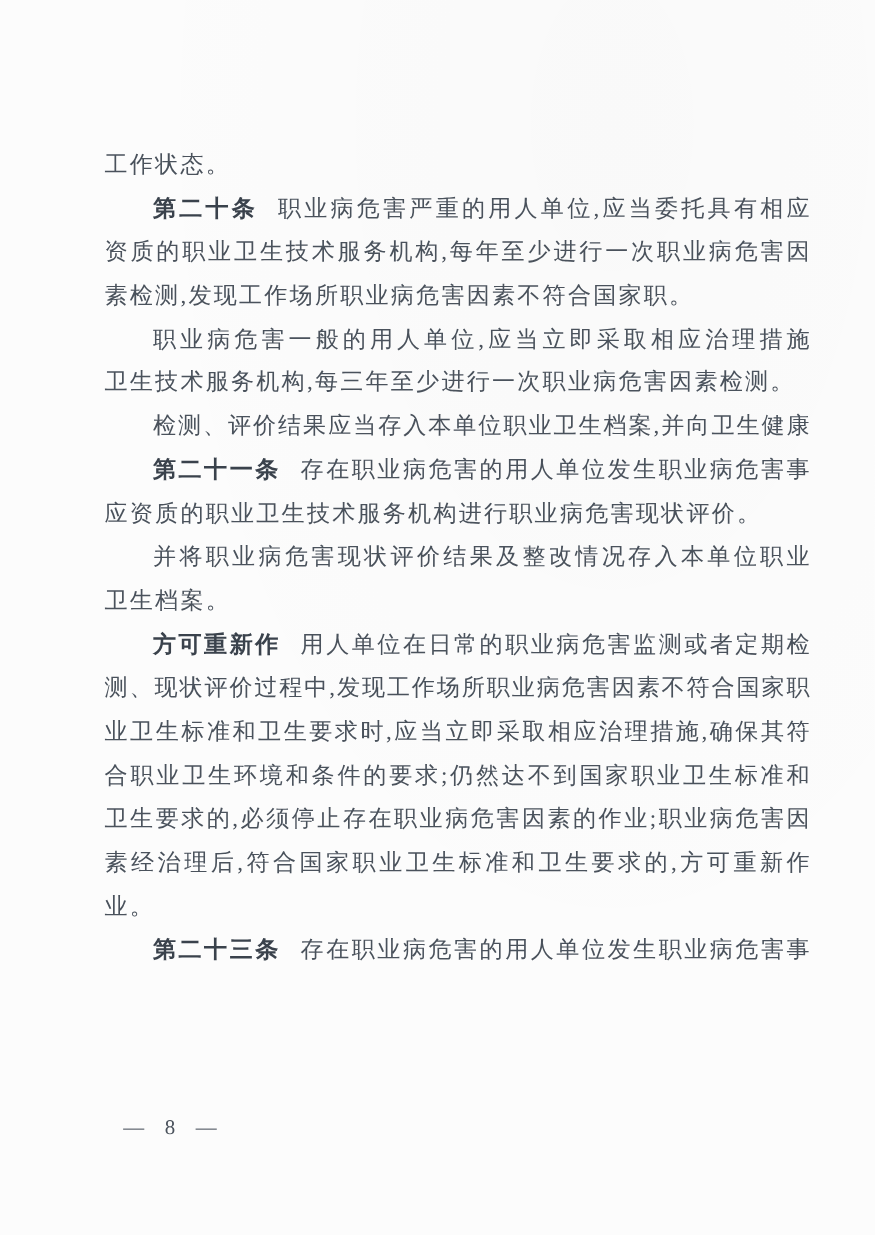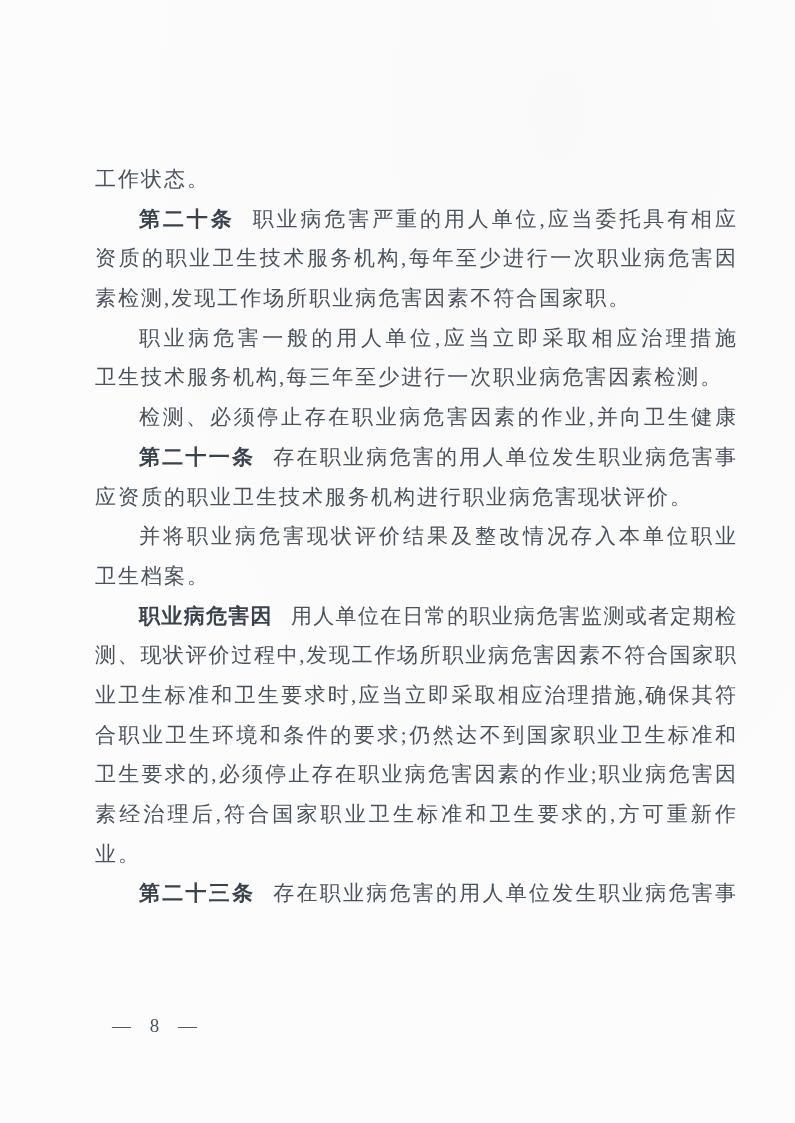--- a/index.html
+++ b/index.html
@@ -17,21 +17,21 @@
   .page {
     position: absolute;
     inset: 0;
     background:
       radial-gradient(ellipse at 70% 10%, rgba(0,0,0,0.012), transparent 60%),
       #fcfcfc;
   }
   .text-block {
     position: absolute;
     left: 95px;
-    top: 160px;
+    top: 130px;
     width: 641px;
     font-family: Liberation Serif, serif;
   }
   .line {
     height: 39.7px;
     line-height: 39.7px;
     font-size: 21px;
     color: #4a525c;
     letter-spacing: 2px;
     white-space: nowrap;
@@ -76,34 +76,34 @@
       <div class="line para-start"><span class="article-num">第二十条</span><span class="line-text">职业病危害严重的用人单位,应当委托具有相应</span></div>
 
       <div class="line full"><span class="line-text">资质的职业卫生技术服务机构,每年至少进行一次职业病危害因</span></div>
 
       <div class="line end"><span class="line-text">素检测,发现工作场所职业病危害因素不符合国家职。</span></div>
 
       <div class="line indent-full"><span class="line-text">职业病危害一般的用人单位,应当立即采取相应治理措施</span></div>
 
       <div class="line end"><span class="line-text">卫生技术服务机构,每三年至少进行一次职业病危害因素检测。</span></div>
 
-      <div class="line indent-full"><span class="line-text">检测、必须停止存在职业病危害因素的作业,并向卫生健康</span></div>
+      <div class="line indent-full"><span class="line-text">检测、评价结果应当存入本单位职业卫生档案,并向卫生健康</span></div>
 
 
       <div class="line para-start"><span class="article-num">第二十一条</span><span class="line-text">存在职业病危害的用人单位发生职业病危害事</span></div>
 
 
       <div class="line end"><span class="line-text">应资质的职业卫生技术服务机构进行职业病危害现状评价。</span></div>
 
       <div class="line indent-full"><span class="line-text">并将职业病危害现状评价结果及整改情况存入本单位职业</span></div>
 
 
       <div class="line end"><span class="line-text">卫生档案。</span></div>
 
-      <div class="line para-start"><span class="article-num">职业病危害因</span><span class="line-text">用人单位在日常的职业病危害监测或者定期检</span></div>
+      <div class="line para-start"><span class="article-num">方可重新作</span><span class="line-text">用人单位在日常的职业病危害监测或者定期检</span></div>
 
       <div class="line full"><span class="line-text">测、现状评价过程中,发现工作场所职业病危害因素不符合国家职</span></div>
 
       <div class="line full"><span class="line-text">业卫生标准和卫生要求时,应当立即采取相应治理措施,确保其符</span></div>
 
       <div class="line full"><span class="line-text">合职业卫生环境和条件的要求;仍然达不到国家职业卫生标准和</span></div>
 
       <div class="line full"><span class="line-text">卫生要求的,必须停止存在职业病危害因素的作业;职业病危害因</span></div>
 
       <div class="line full"><span class="line-text">素经治理后,符合国家职业卫生标准和卫生要求的,方可重新作</span></div>

